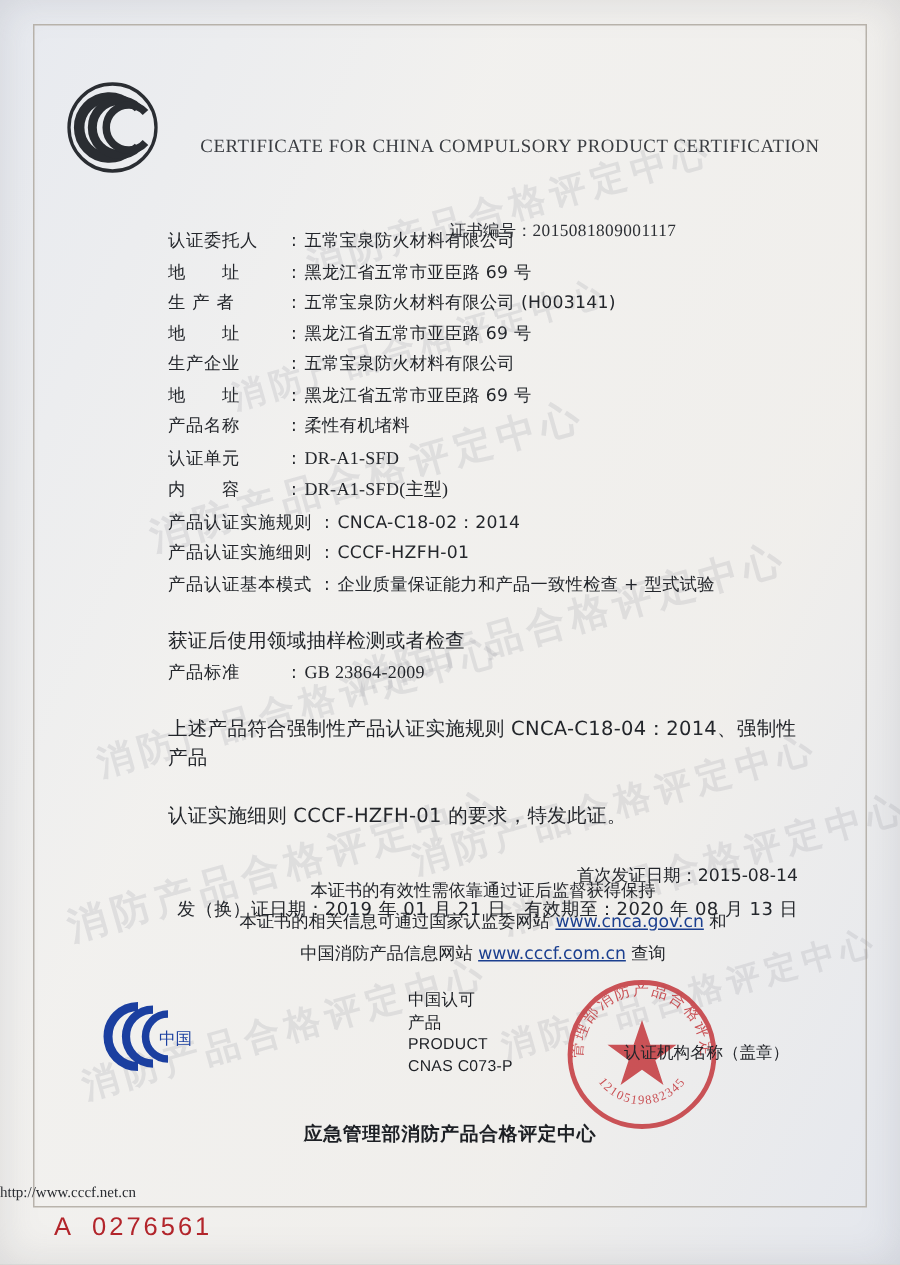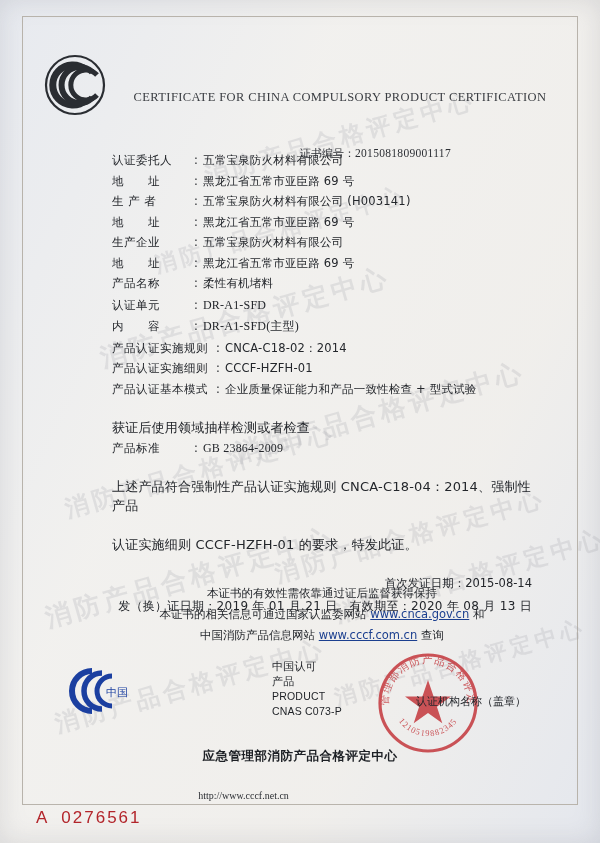--- a/index.html
+++ b/index.html
@@ -237,21 +237,21 @@
     font-family: "DejaVu Sans", sans-serif;
     font-size: 10.5px;
     color: #23262b;
   }
   .footer-addr .zip { display: inline-block; margin-left: 26px; font-family: "Liberation Serif", serif; }
   .footer-url {
     position: absolute;
     left: 0;
     top: 790px;
     width: 487px;
-    text-align: center;
+    text-align: left;
     font-family: "Liberation Serif", serif;
     font-size: 10px;
     color: #2a2d32;
   }
 
   
   .serial {
     position: absolute;
     left: 36px;
     top: 808px;

